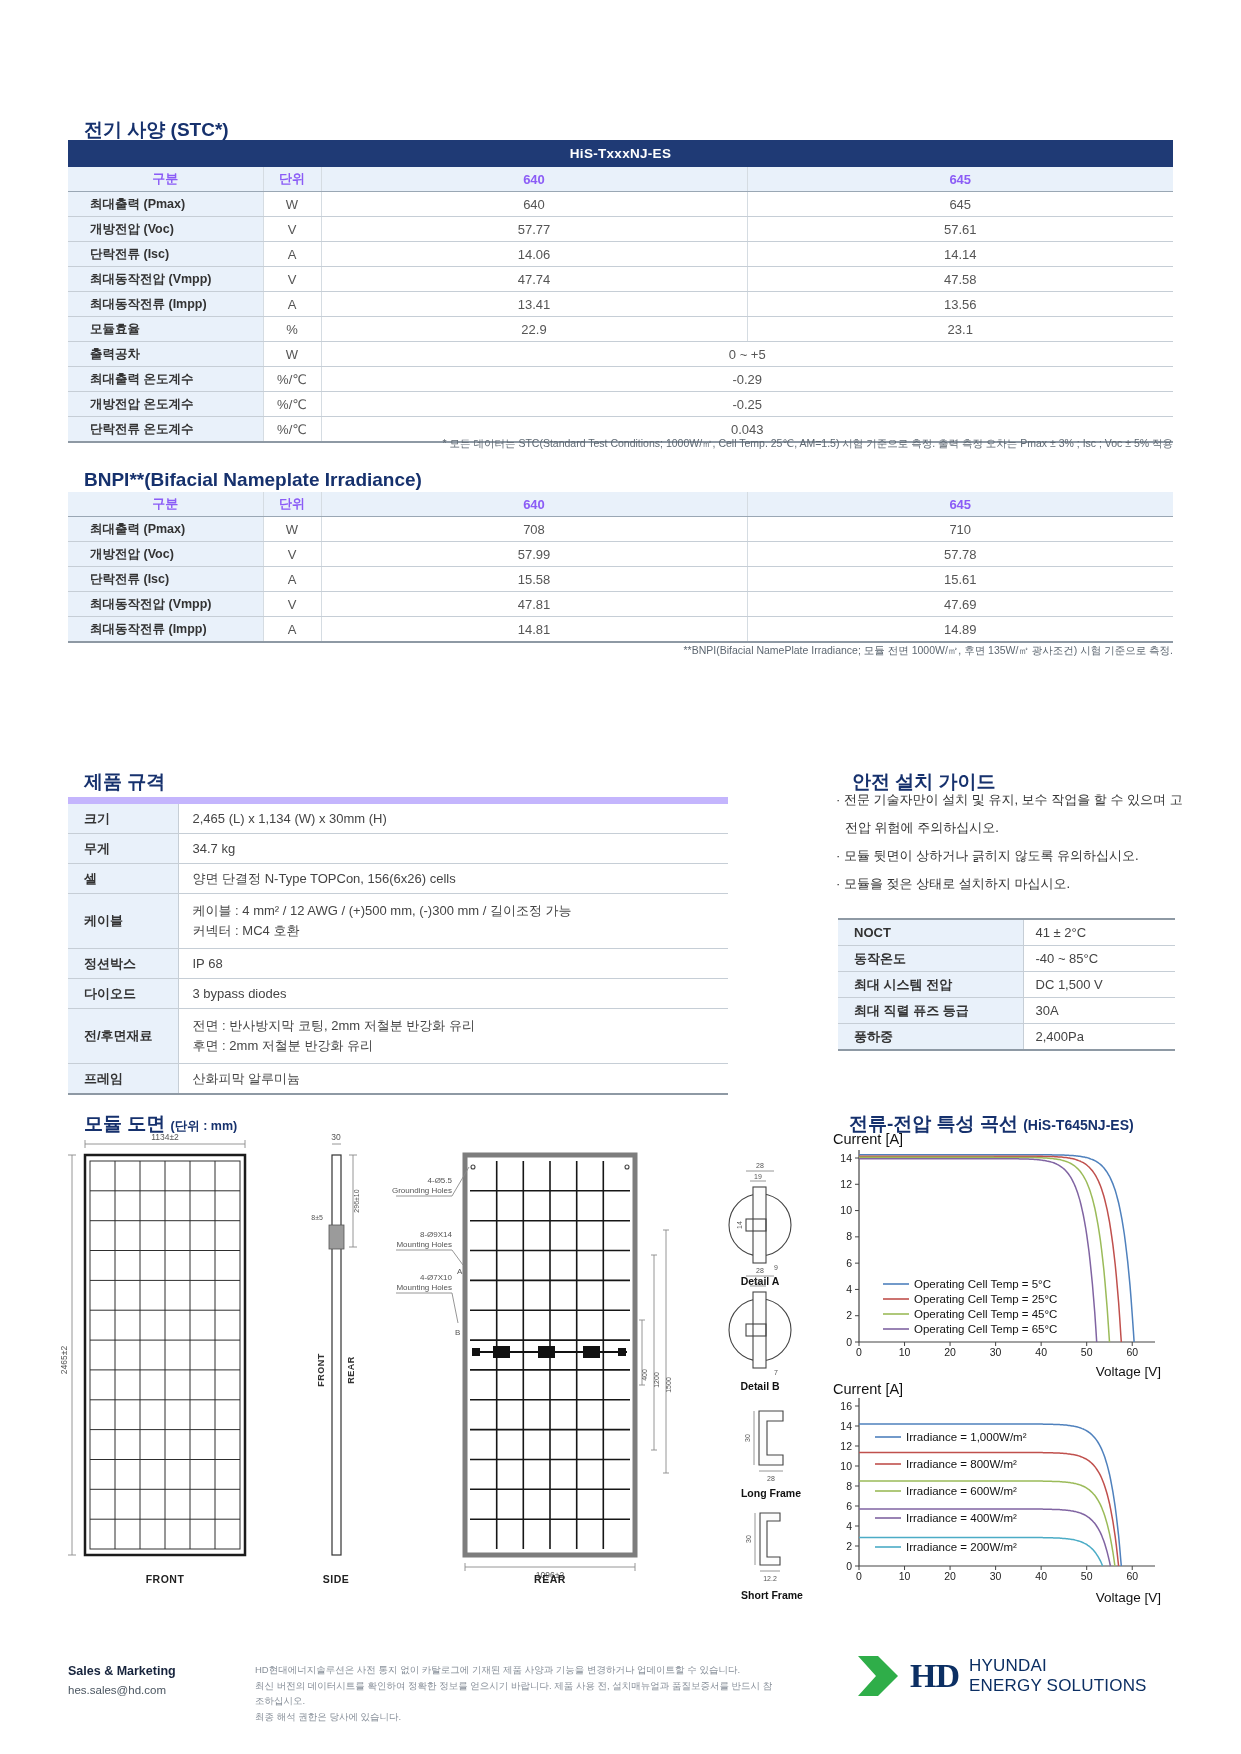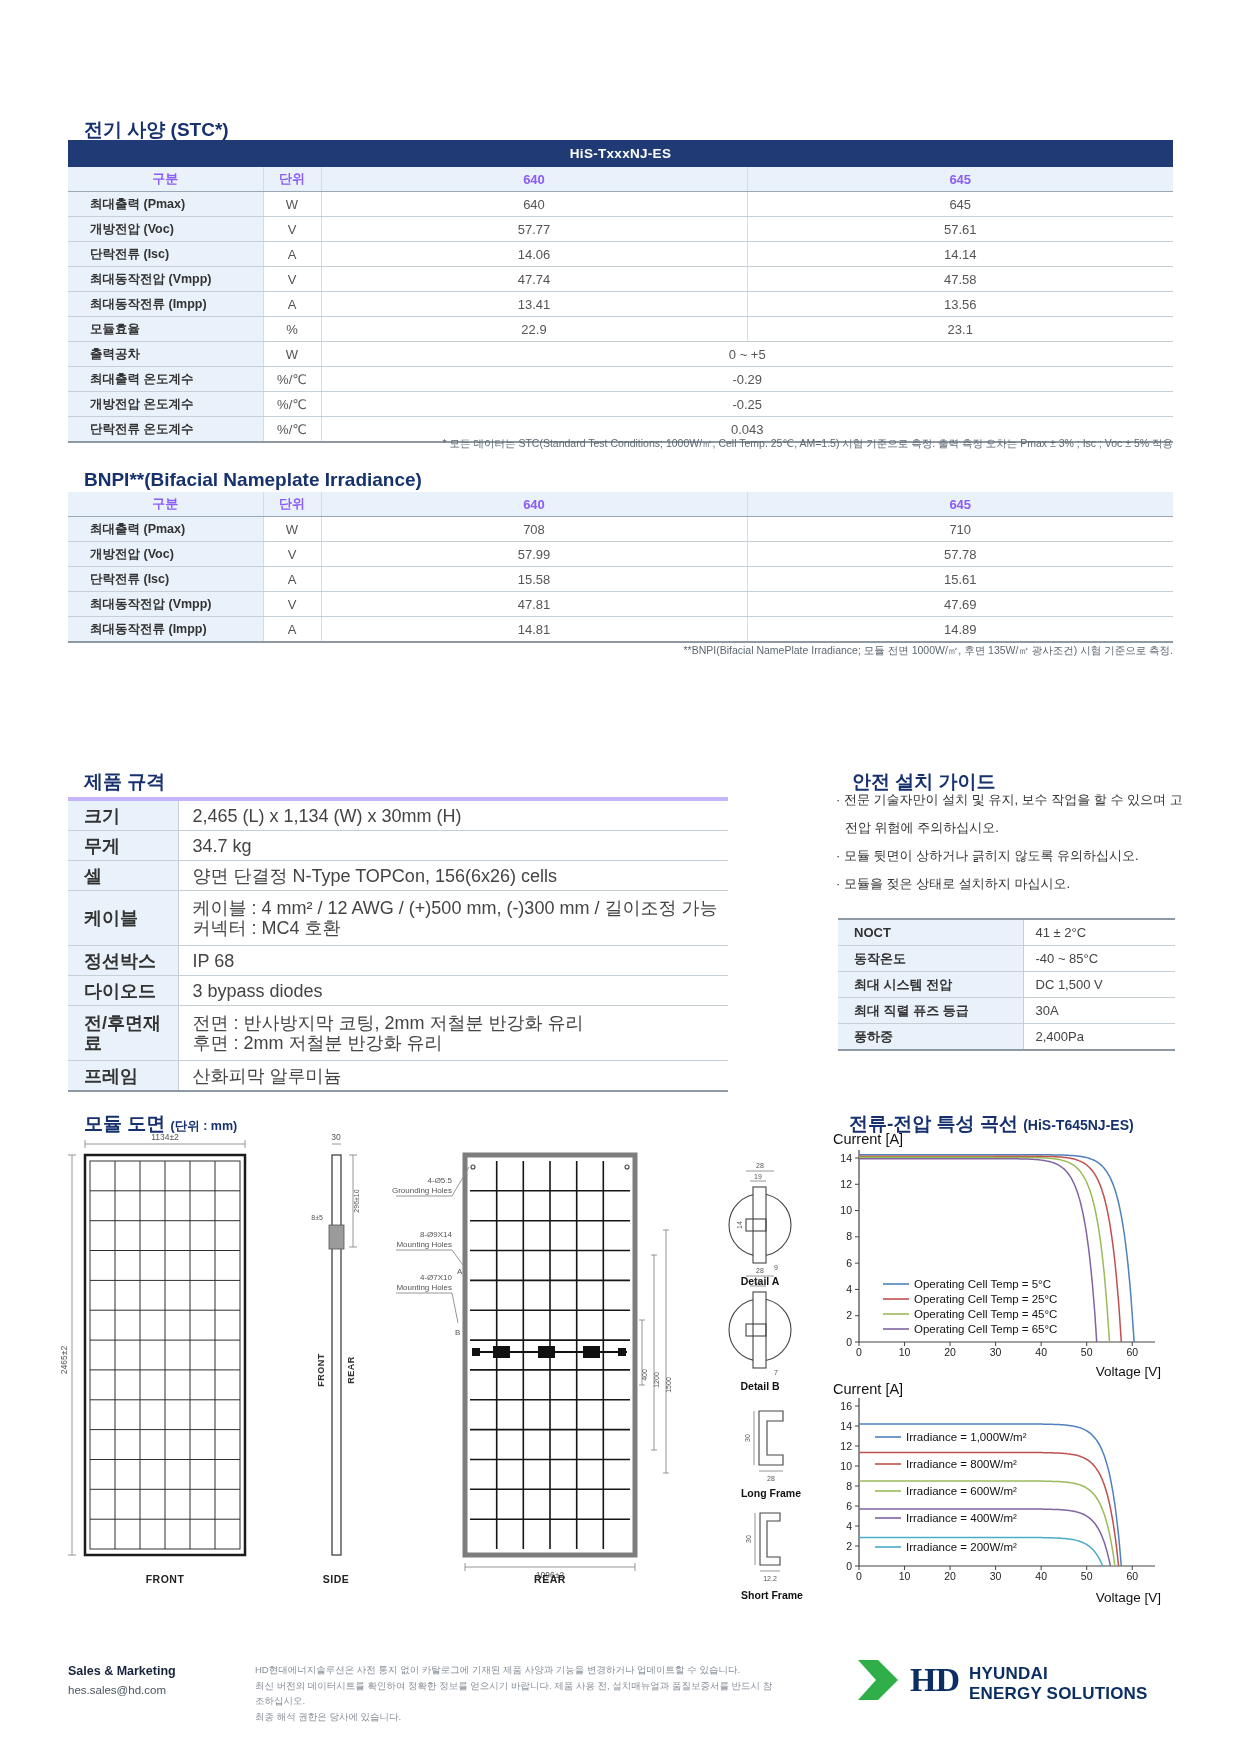--- a/index.html
+++ b/index.html
@@ -10,21 +10,21 @@
   .sub12{font-size:12.5px;}
   table{border-collapse:collapse;table-layout:fixed;position:absolute;}
   
   .t-main{left:68px;width:1105px;font-size:13px;color:#555;border-bottom:2px solid #8e99a4;}
   .t-main td{height:24px;border-bottom:1px solid #c6ced6;border-right:1px solid #d5dce2;text-align:center;padding:0;}
   .t-main td:last-child{border-right:none;}
   .t-main .mhead{background:#1f3a75;color:#fff;font-weight:bold;font-size:13.5px;height:27px;border:0;letter-spacing:.3px;}
   .t-main .sub td{background:#e9f1fa;color:#8b5cf6;font-weight:bold;border-bottom:1px solid #9aa7b4;}
   .t-main .lbl{background:#e9f1fa;text-align:left;padding-left:22px;color:#333;font-weight:bold;font-size:12.5px;}
   
-  .t-spec{left:68px;top:797px;width:660px;font-size:18px;color:#444;border-top:4px solid #c4b5fd;border-bottom:2px solid #8e99a4;padding-left:14px;}
+  .t-spec{left:68px;top:797px;width:660px;font-size:13px;color:#444;border-top:7px solid #c4b5fd;border-bottom:2px solid #8e99a4;padding-left:14px;}
   .t-spec td{border-bottom:1px solid #c6ced6;text-align:left;padding:2px 6px 2px 14px;vertical-align:middle;line-height:20px;}
   .t-spec .lbl{background:#e9f1fa;font-weight:bold;color:#333;padding-left:16px;border-right:1px solid #c6ced6;}
   .t-spec .row-s td{height:25px;}
   .t-spec .row-d td{height:50px;}
   
   .t-noct{left:838px;top:918px;width:337px;font-size:13px;color:#444;border-top:2px solid #8e99a4;border-bottom:2px solid #8e99a4;}
   .t-noct td{height:25px;border-bottom:1px solid #c6ced6;text-align:left;padding:0 0 0 12px;}
   .t-noct .lbl{background:#e9f1fa;font-weight:bold;color:#333;padding-left:16px;border-right:1px solid #c6ced6;}
   .footnote{position:absolute;left:68px;width:1105px;text-align:right;font-size:10.5px;color:#5d6771;}
   .safety-list{position:absolute;left:836px;top:786px;width:352px;font-size:13px;color:#333;}
@@ -39,21 +39,21 @@
   .dlabel{font-size:10.5px;font-weight:bold;fill:#111;text-anchor:middle;}
   .vlabel{font-size:10.5px;font-weight:bold;fill:#222;text-anchor:middle;letter-spacing:.5px;}
   .sideLbl{font-size:9px;font-weight:bold;fill:#333;text-anchor:middle;letter-spacing:.5px;}
   .ivchart{position:absolute;left:833px;}
   
   .f-dept{position:absolute;left:68px;top:1664px;font-size:12.5px;font-weight:bold;color:#16233c;}
   .f-email{position:absolute;left:68px;top:1684px;font-size:11.5px;color:#4a5560;}
   .f-disc{position:absolute;left:255px;top:1662px;width:520px;font-size:9.5px;color:#878f99;line-height:15.5px;}
   .f-logo{position:absolute;left:856px;top:1656px;display:flex;align-items:center;gap:10px;}
   .f-hd{font-size:34px;font-weight:bold;color:#0c2f63;letter-spacing:-1px;font-family:Liberation Serif, serif;}
-  .f-lines{display:flex;flex-direction:column;font-size:17px;font-weight:bold;color:#0c2f63;line-height:20px;letter-spacing:.2px;margin-top:8px;}
+  .f-lines{display:flex;flex-direction:column;font-size:17px;font-weight:normal;color:#0c2f63;line-height:20px;letter-spacing:.2px;}
 </style>
 </head>
 <body>
 
 <div class="page">
 
   <h2 class="sec-title" style="left:68px;top:102px"><span>전기 사양 (STC*)</span></h2>
 
   <table class="t-main" style="top:140px">
     <colgroup>

